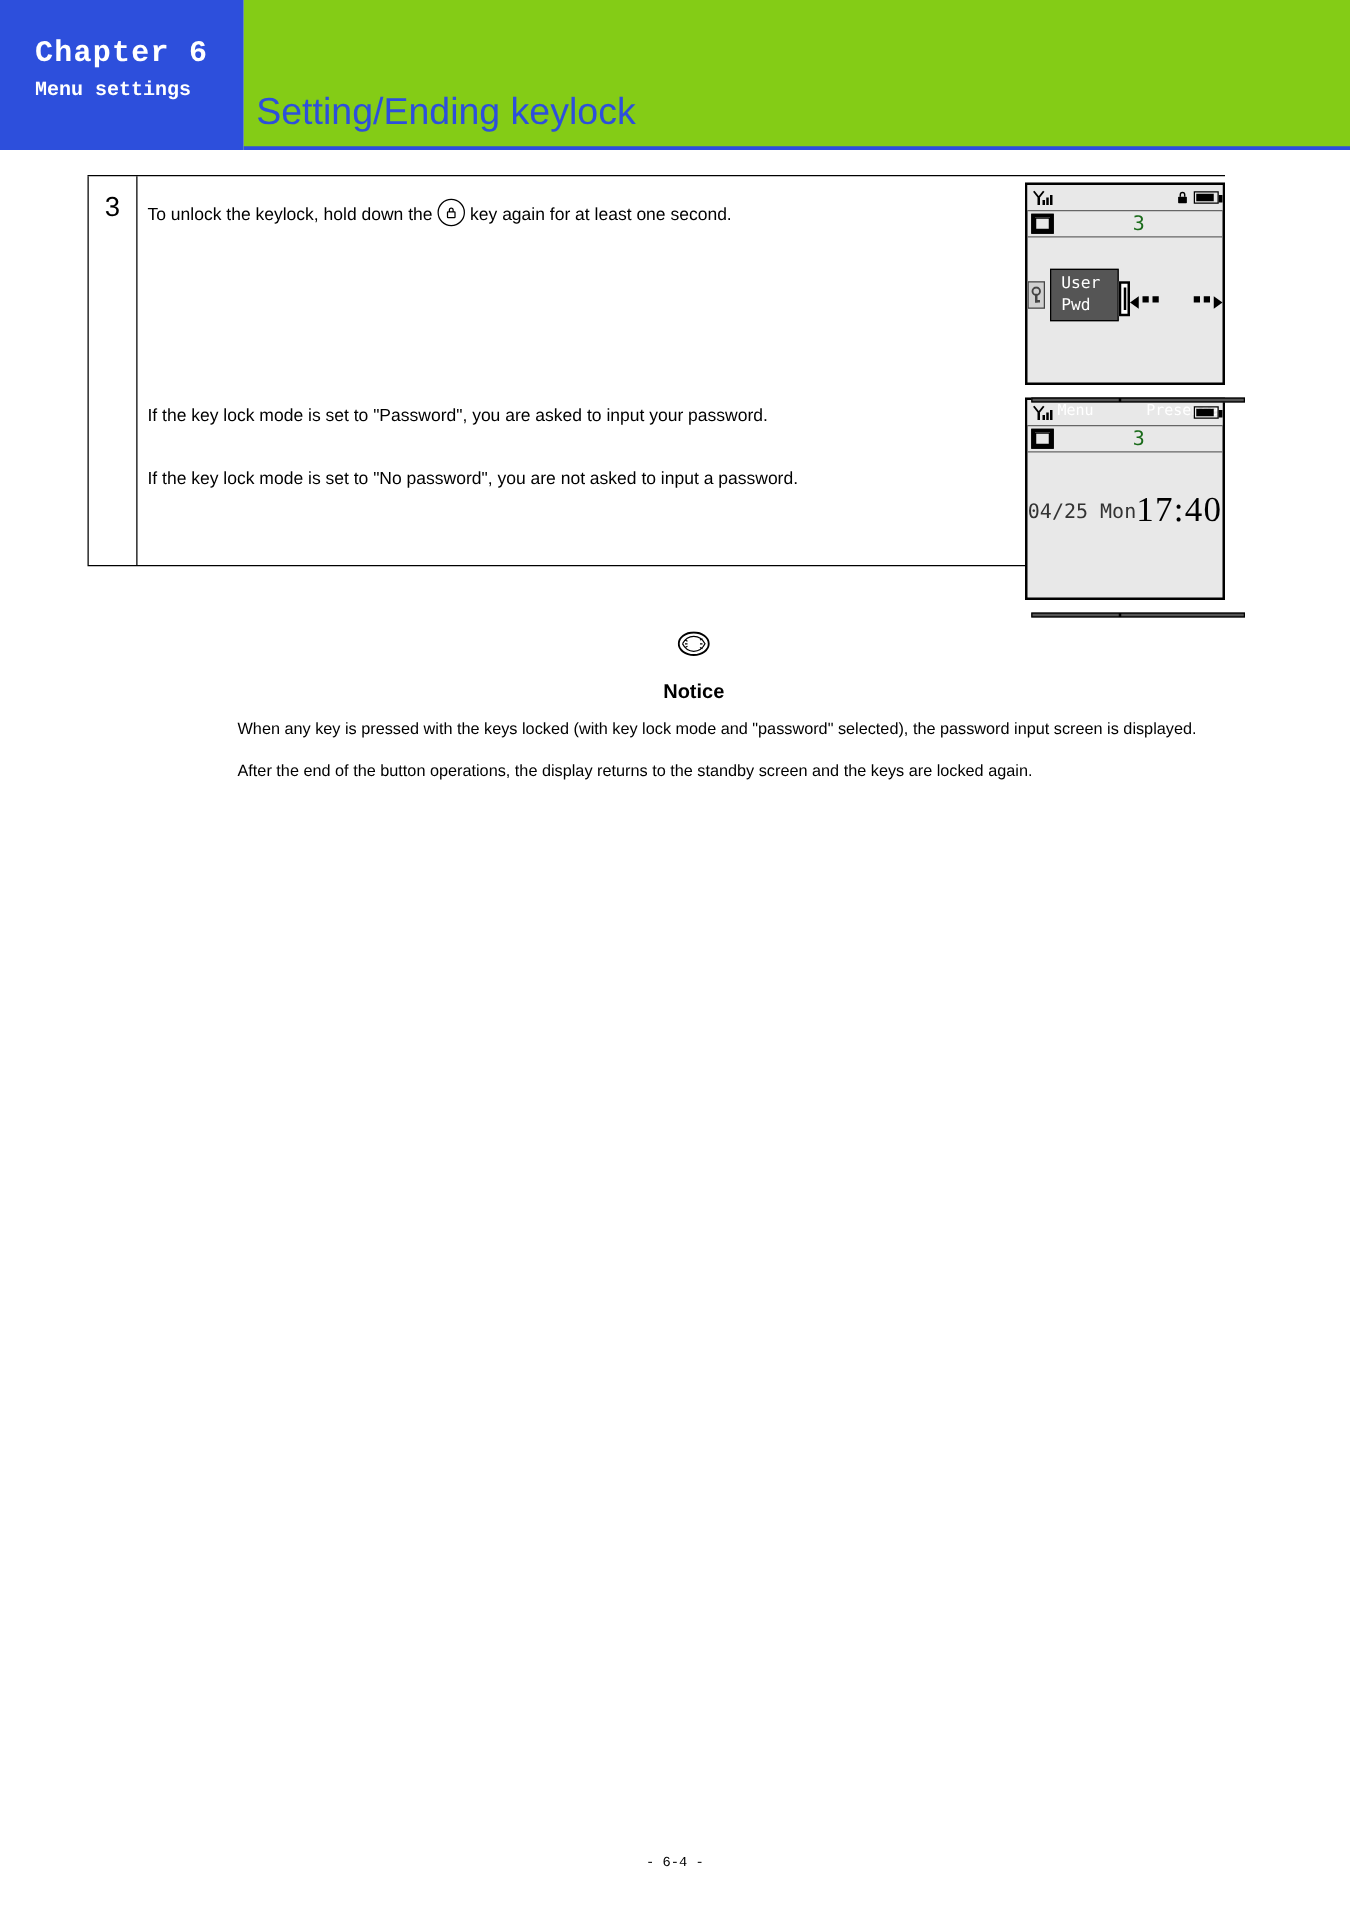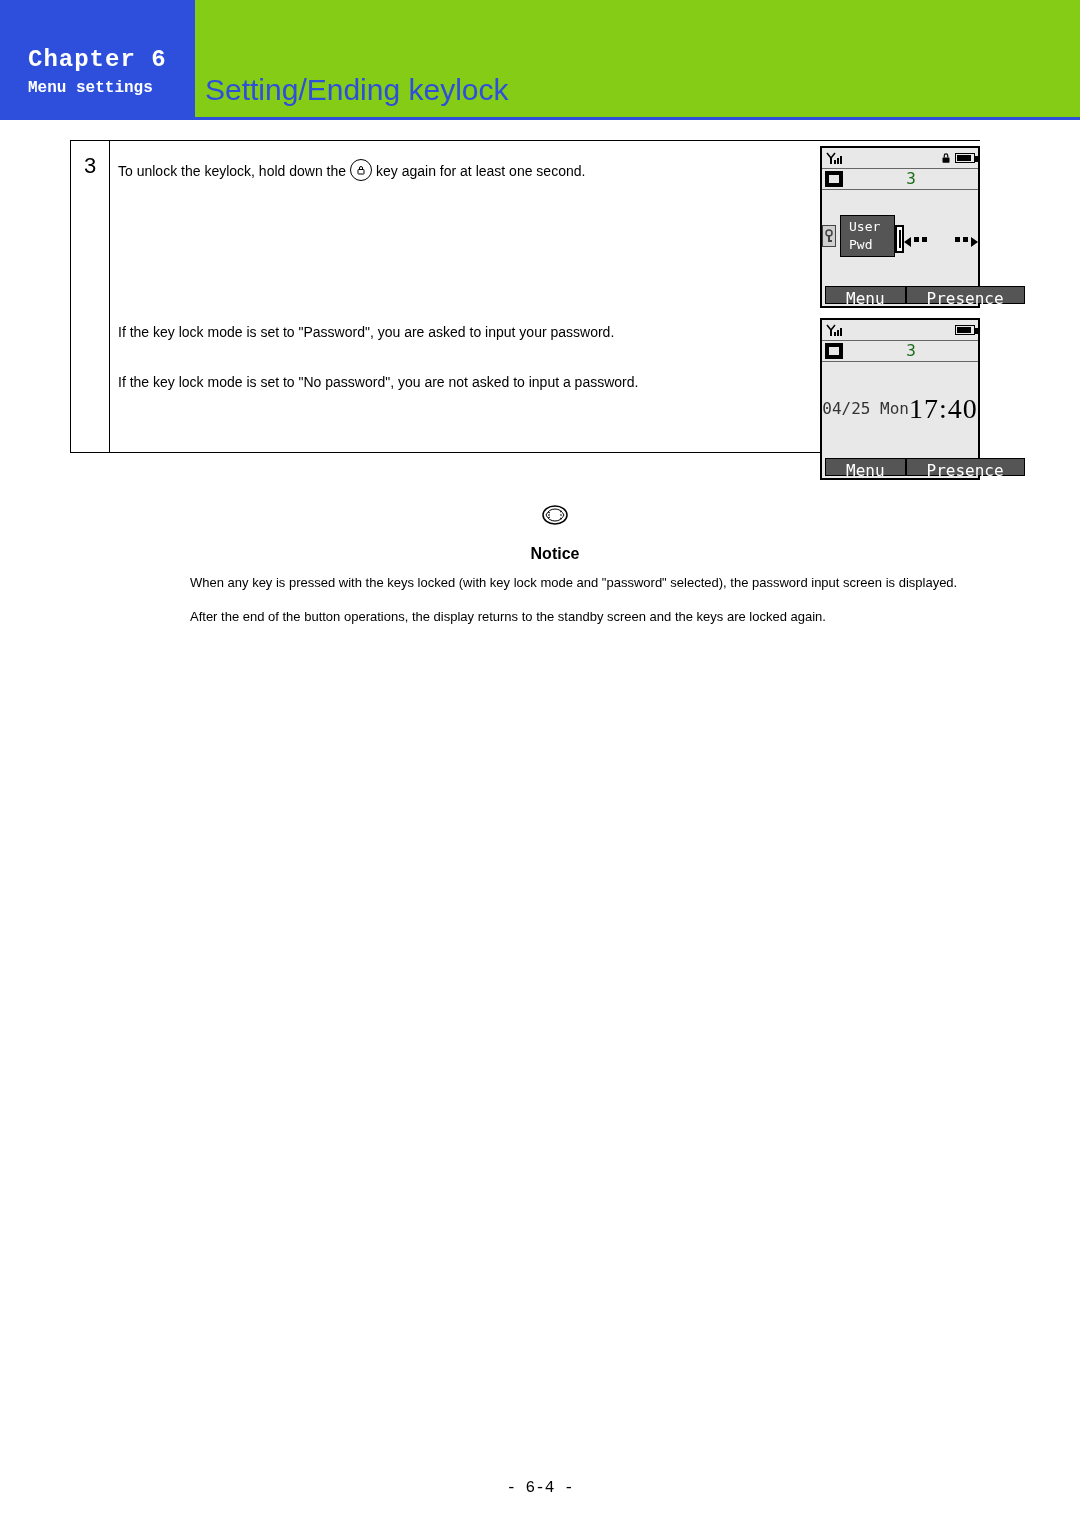--- a/index.html
+++ b/index.html
@@ -11,21 +11,21 @@
     position: relative;
     color: #000;
   }
   .header-blue {
     position: absolute;
     left: 0;
     top: 0;
     width: 195px;
     height: 120px;
     background: #2d4fdc;
-    padding: 46px 12px 0 28px;
+    padding: 30px 12px 0 28px;
   }
   .chapter {
     font-family: "Courier New", monospace;
     color: #fff;
     font-size: 24px;
     font-weight: bold;
     letter-spacing: 1px;
   }
   .subchapter {
     font-family: "Courier New", monospace;
@@ -168,21 +168,21 @@
   .ps-pagedots { display:flex; justify-content:center; gap:28px; margin-top:6px; }
   .pagedot-group { display:flex; gap:3px; }
   .pagedot { width:5px; height:5px; background:#000; }
   .pagetri { width:0; height:0; border-top:5px solid transparent; border-bottom:5px solid transparent; border-left:7px solid #000; }
   .pagetri.rev { border-left:none; border-right:7px solid #000; }
 
   .ps-bottom {
     height: 22px; display:flex; justify-content:space-between; padding:2px 3px;
   }
   .softkey {
-    background:#555; color:#fff; font-size:16px; padding:1px 20px; border:1px solid #000;
+    background:#555; color:#fff; font-size:12px; padding:1px 20px; border:1px solid #000;margin-top:32px;
   }
   .ps-mid2 {
     height: 94px;
     display:flex; flex-direction:row; align-items:center; justify-content:center;
   }
   .clock-date { font-size:16px; color:#333; font-family: monospace; }
   .clock-time { font-size:28px; color:#000; font-family: "Times New Roman", serif; letter-spacing:1px;text-align:center; }
 
   .step-sep { border-bottom:1px solid #000; }
 
@@ -205,21 +205,21 @@
     max-width: 820px;
   }
   .notice-text p { margin-bottom: 14px; }
 
   .page-footer {
     position: absolute;
     bottom: 30px;
     left: 0; right: 0;
     text-align: center;
     font-family: "Courier New", monospace;
-    font-size: 16px;
+    font-size: 11px;
   }
 </style>
 </head>
 <body>
 
 <div class="header-blue">
   <div class="chapter">Chapter 6</div>
   <div class="subchapter">Menu settings</div>
 </div>
 <div class="header-white">

